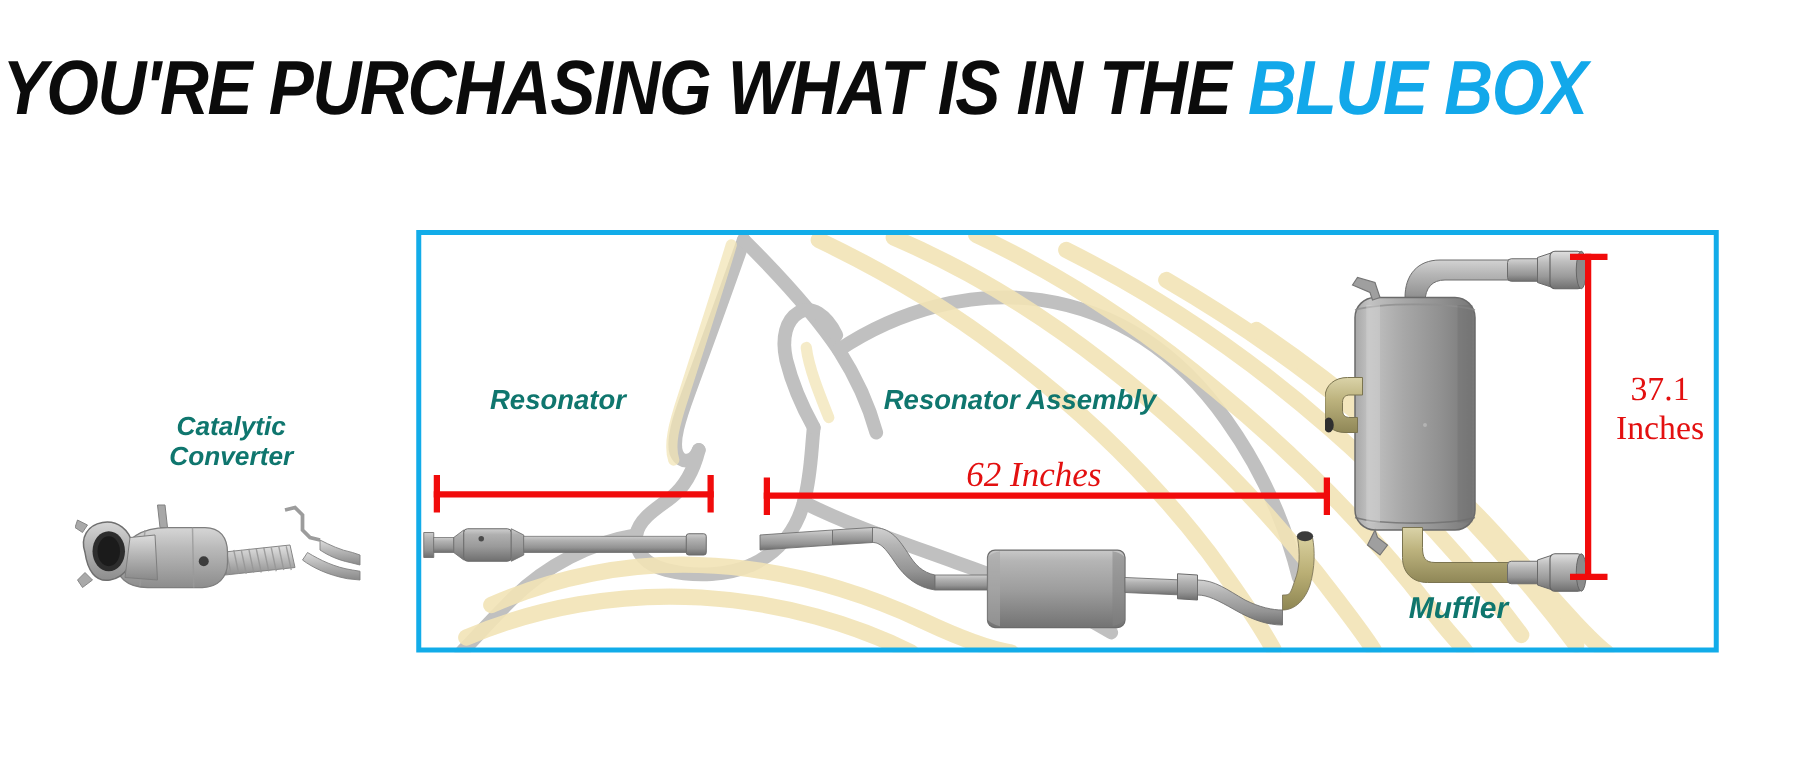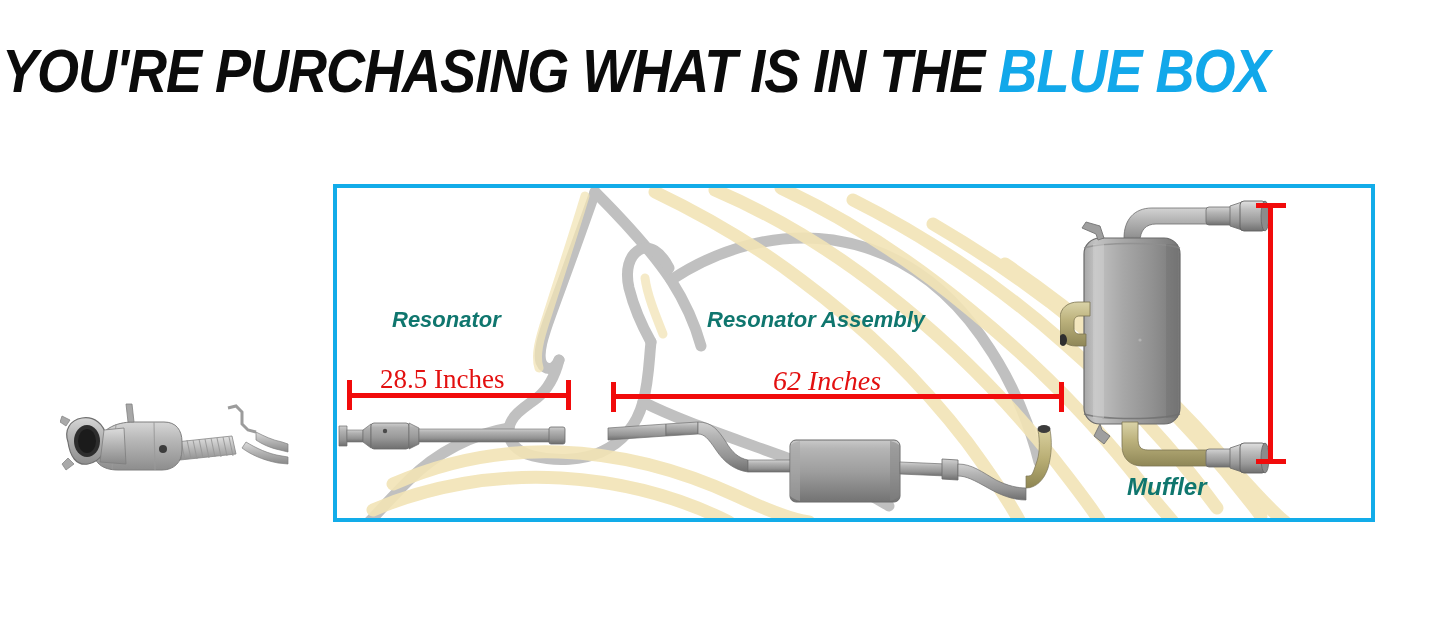--- a/index.html
+++ b/index.html
@@ -421,34 +421,41 @@
     <path d="M62 228 L62 252 C62 264 70 272 82 272 L150 272 L150 256 L88 256 C80 256 78 252 78 244 L78 228 Z" fill="url(#gMufPipeGold)" stroke="#7b7450" stroke-width="0.8"></path>
 
     <rect x="146" y="255" width="28" height="18" rx="3" fill="url(#gMufPipe)" stroke="#6c6c6c" stroke-width="0.8"></rect>
 
     <path d="M170 254 L182 250 L182 278 L170 274 Z" fill="url(#gMufTip)" stroke="#6a6a6a" stroke-width="0.8"></path>
 
     <rect x="180" y="249" width="26" height="30" rx="4" fill="url(#gMufTip)" stroke="#616161" stroke-width="0.9"></rect>
     <ellipse cx="205" cy="264" rx="4" ry="15" fill="#8b8b8b" stroke="#5f5f5f" stroke-width="0.7"></ellipse>
   </svg>
 
+  <div class="part-label" id="label-catalytic">
+    <div>Catalytic</div>
+    <div>Converter</div>
+  </div>
 
   <div class="part-label" id="label-resonator">Resonator</div>
 
   <div class="part-label" id="label-resonator-assembly">Resonator Assembly</div>
 
   <div class="part-label" id="label-muffler">Muffler</div>
 
-  <div class="dim-text" id="dim-285">28.5 Inches</div>
   <div class="dim-line-h" id="dimline-285"></div>
   <div class="dim-cap-v" id="dimcap-285-l"></div>
   <div class="dim-cap-v" id="dimcap-285-r"></div>
 
   <div class="dim-text" id="dim-62">62 Inches</div>
   <div class="dim-line-h" id="dimline-62"></div>
   <div class="dim-cap-v" id="dimcap-62-l"></div>
   <div class="dim-cap-v" id="dimcap-62-r"></div>
 
+  <div class="dim-text" id="dim-371">
+    <div>37.1</div>
+    <div>Inches</div>
+  </div>
   <div class="dim-line-v" id="dimline-371"></div>
   <div class="dim-cap-h" id="dimcap-371-t"></div>
   <div class="dim-cap-h" id="dimcap-371-b"></div>
 
 </div>
 
 </body></html>

